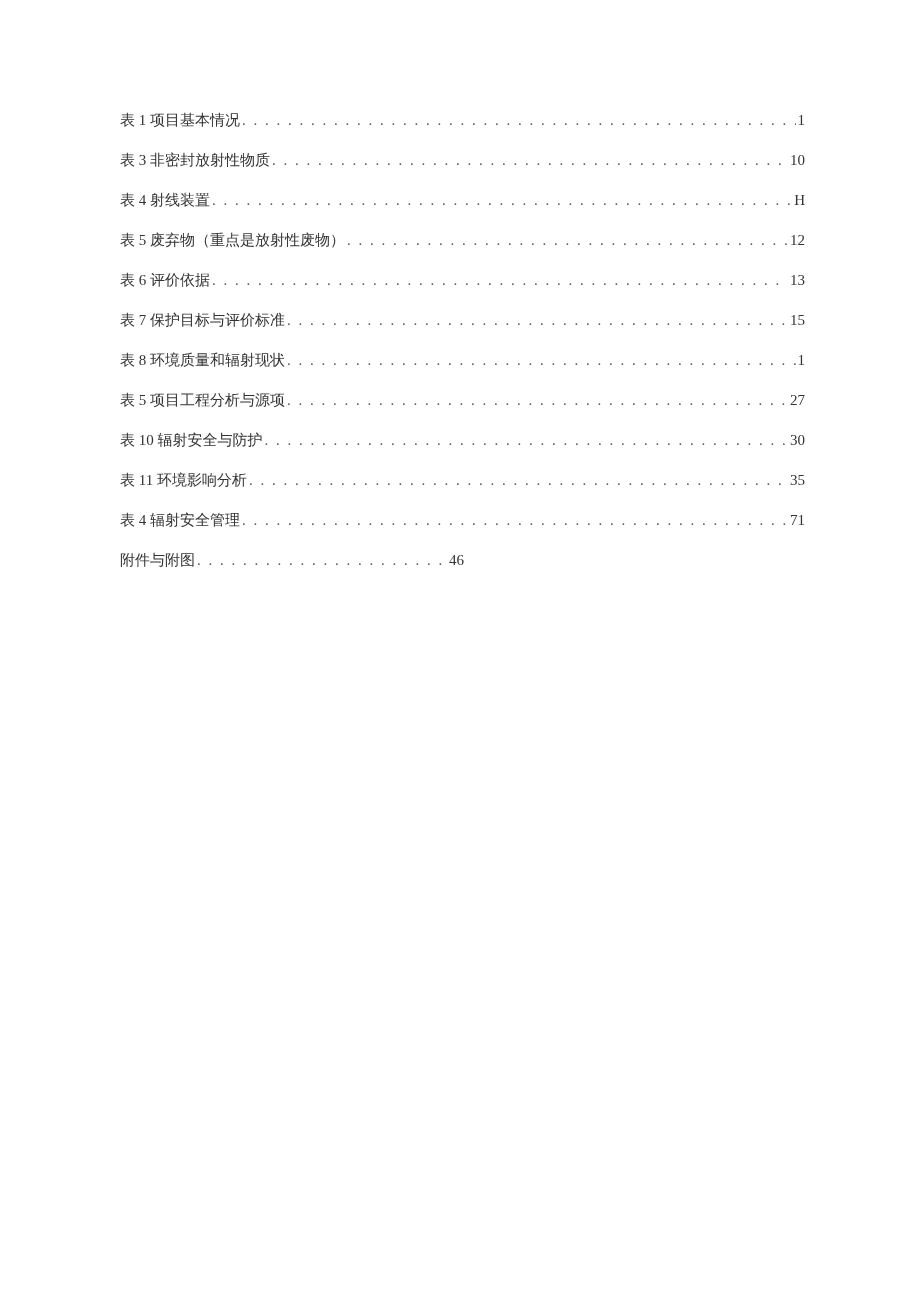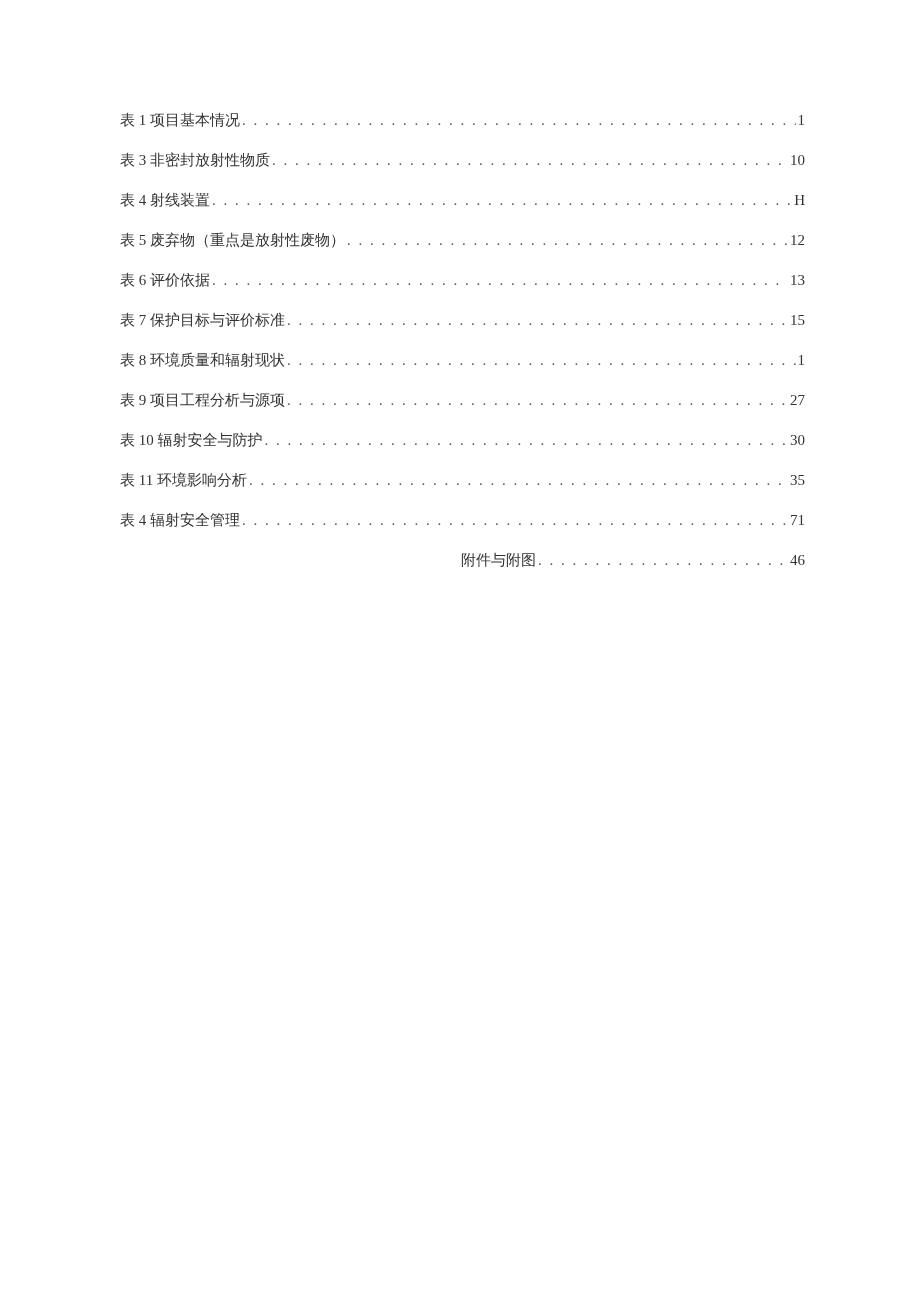--- a/index.html
+++ b/index.html
@@ -42,21 +42,21 @@
     .toc-page {
       flex-shrink: 0;
     }
     
     .toc-entry.short .toc-dots {
       flex: 0 0 auto;
       width: 248px;
       margin-right: 4px;
     }
     .toc-entry.short {
-      justify-content: flex-end;
+      justify-content: flex-start;
       font-family: Liberation Serif, serif;
     }
   </style>
 </head>
 <body>
 
 <ul class="toc-list">
     <li class="toc-entry">
       <span class="toc-label">表 1 项目基本情况</span>
       <span class="toc-dots"></span>
@@ -86,21 +86,21 @@
       <span class="toc-label">表 7 保护目标与评价标准</span>
       <span class="toc-dots"></span>
       <span class="toc-page">15</span>
     </li>
     <li class="toc-entry">
       <span class="toc-label">表 8 环境质量和辐射现状</span>
       <span class="toc-dots"></span>
       <span class="toc-page">1</span>
     </li>
     <li class="toc-entry">
-      <span class="toc-label">表 9 项目工程分析与源项</span>
+      <span class="toc-label">表 5 项目工程分析与源项</span>
       <span class="toc-dots"></span>
       <span class="toc-page">27</span>
     </li>
     <li class="toc-entry">
       <span class="toc-label">表 10 辐射安全与防护</span>
       <span class="toc-dots"></span>
       <span class="toc-page">30</span>
     </li>
     <li class="toc-entry">
       <span class="toc-label">表 11 环境影响分析</span>

